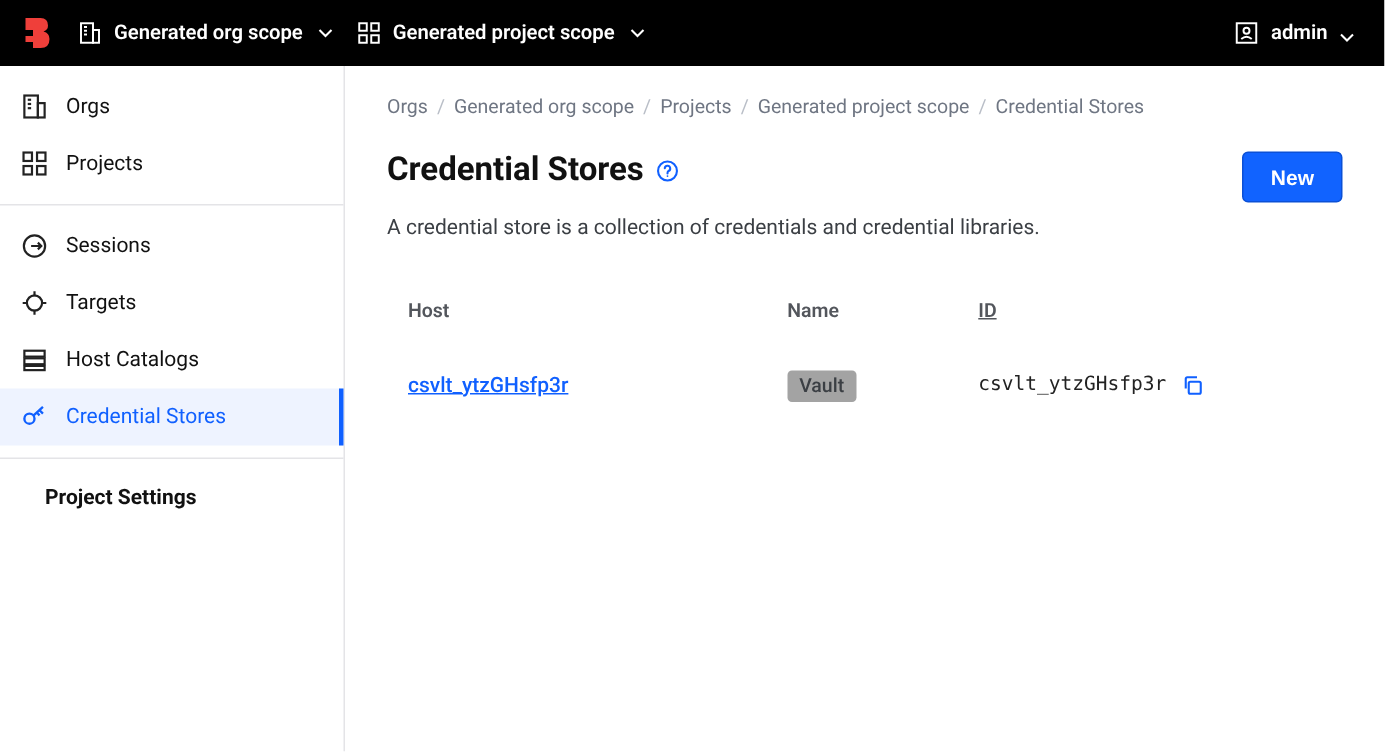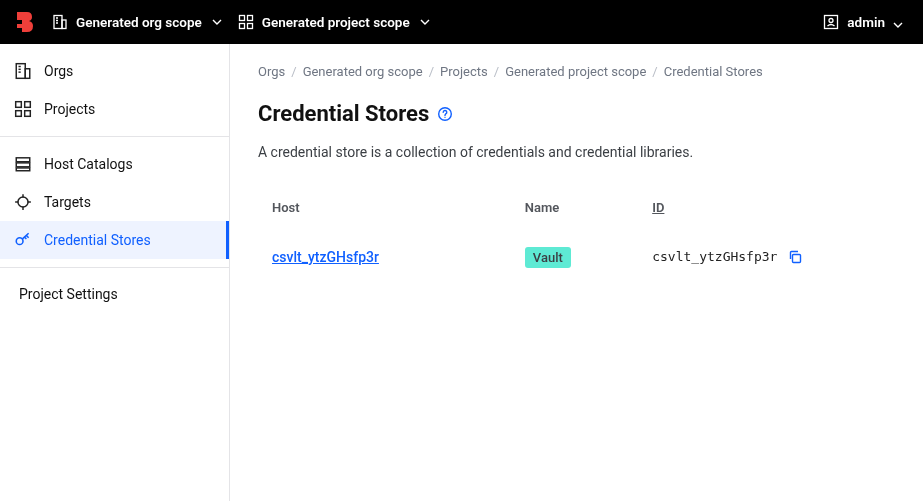--- a/index.html
+++ b/index.html
@@ -12,21 +12,21 @@
     .scope .chev { margin-left: 2px; }
     .spacer { flex: 1; }
     .user { display: inline-flex; align-items: flex-end; gap: 8px; font-weight: 600; font-size: 13.5px; cursor: pointer; }
     .icon-sq { width: 16px; height: 16px; display: inline-flex; align-items: center; justify-content: center; }
     .chev svg { display: block; }
 
     
     .layout { display: flex; height: calc(501px - 44px); justify-content: space-between; }
     .sidebar { width: 230px; border-right: 1px solid #e4e4e7; display: flex; flex-direction: column; }
     .sb-section { border-bottom: 1px solid #e4e4e7; padding: 8px 0; }
-    .sb-none { padding: 8px 5px; }
+    .sb-none { padding: 8px 16px; font-weight: bold; }
     .sb-item { display: flex; align-items: center; gap: 12px; padding: 10px 14px; font-size: 14px; cursor: pointer; position: relative; }
     .sb-item.active { background: #eef3ff; color: #1060ff; }
     .sb-item.active::after { content: ""; position: absolute; right: 0; top: 0; bottom: 0; width: 3px; background: #1060ff; }
     .sb-item .sb-icon { width: 18px; height: 18px; display: inline-flex; align-items: center; justify-content: center; color: #222; }
     .sb-item.active .sb-icon { color: #1060ff; }
     .sb-item .sb-label { flex: 1; color: inherit; }
 
     
     .main { flex: 1; padding: 20px 28px; overflow: auto; }
     .breadcrumbs { display: flex; flex-wrap: wrap; gap: 6px; color: #6f7683; font-size: 13px; margin-bottom: 22px; }
@@ -37,21 +37,21 @@
     .help-icon { color: #1060ff; display: inline-flex; }
     .subtitle { color: #3b3f44; font-size: 14px; max-width: 520px; line-height: 1.45; margin-bottom: 24px; margin-top: 16px; }
     .btn-primary { background: #1163ff; color: #fff; border: 1px solid #0b50d6; padding: 8px 18px; font-size: 14px; font-weight: 600; border-radius: 4px; cursor: pointer; }
 
     
     table { width: 100%; border-collapse: collapse; }
     thead th { text-align: left; font-weight: 600; color: #53565c; font-size: 13px; padding: 8px 12px 18px 12px; }
     tbody td { padding: 14px 12px; vertical-align: middle; font-size: 14px; }
     tbody tr { border-top: 1px solid transparent; }
     .cell-link a { color: #1060ff; text-decoration: underline; font-weight: 500; }
-    .badge { background: #5eead4; color: #3b3f44; padding: 3px 8px; border-radius: 3px; font-size: 13px; font-weight: 500; }
+    .badge { background: #a3a3a3; color: #3b3f44; padding: 3px 8px; border-radius: 3px; font-size: 13px; font-weight: 500; }
     .id-cell { display: inline-flex; align-items: center; gap: 10px; font-family: ui-monospace, Menlo, Consolas, monospace; font-size: 13px; color: #222;}
     .copy-btn { color: #1060ff; cursor: pointer; display: inline-flex; }
 
     th:nth-child(1), td:nth-child(1){ padding-left: 14px; width: 40%;}
     th:nth-child(2), td:nth-child(2){ width: 20%;}
     th:nth-child(3), td:nth-child(3){ width: 40%; text-decoration: underline;}
   </style>
 </head>
 <body>
 
@@ -140,38 +140,47 @@
               <rect x="9.5" y="9.5" width="5" height="5"></rect>
             </svg>
           </span>
         <span class="sb-label">Projects</span>
       </div>
     </div>
     <div class="sb-section">
       <div class="sb-item">
         <span class="sb-icon">
             <svg width="18" height="18" viewBox="0 0 16 16" stroke="currentColor" fill="none" stroke-width="1.3">
-              <rect x="2" y="2.5" width="12" height="3.5"></rect>
-              <rect x="2" y="7" width="12" height="3.5"></rect>
-              <rect x="2" y="11.5" width="12" height="2.5"></rect>
-            </svg>
-          </span>
-        <span class="sb-label">Host Catalogs</span>
+              <circle cx="8" cy="8" r="6.3"></circle>
+              <path d="M6 8 H12 M10 6 L12 8 L10 10"></path>
+            </svg>
+          </span>
+        <span class="sb-label">Sessions</span>
       </div>
       <div class="sb-item">
         <span class="sb-icon">
             <svg width="18" height="18" viewBox="0 0 16 16" stroke="currentColor" fill="none" stroke-width="1.3">
               <circle cx="8" cy="8" r="4.5"></circle>
               <line x1="8" y1="1" x2="8" y2="4"></line>
               <line x1="8" y1="12" x2="8" y2="15"></line>
               <line x1="1" y1="8" x2="4" y2="8"></line>
               <line x1="12" y1="8" x2="15" y2="8"></line>
             </svg>
           </span>
         <span class="sb-label">Targets</span>
+      </div>
+      <div class="sb-item">
+        <span class="sb-icon">
+            <svg width="18" height="18" viewBox="0 0 16 16" stroke="currentColor" fill="none" stroke-width="1.3">
+              <rect x="2" y="2.5" width="12" height="3.5"></rect>
+              <rect x="2" y="7" width="12" height="3.5"></rect>
+              <rect x="2" y="11.5" width="12" height="2.5"></rect>
+            </svg>
+          </span>
+        <span class="sb-label">Host Catalogs</span>
       </div>
       <div class="sb-item active">
         <span class="sb-icon">
             <svg width="18" height="18" viewBox="0 0 16 16" stroke="currentColor" fill="none" stroke-width="1.4">
               <circle cx="5" cy="9" r="3"></circle>
               <path d="M7.5 7 L13 2 M11 4 L13 6 M9.5 5.5 L11 7"></path>
             </svg>
           </span>
         <span class="sb-label">Credential Stores</span>
       </div>
@@ -203,20 +212,21 @@
           <span class="help-icon">
             <svg width="16" height="16" viewBox="0 0 16 16" fill="none" stroke="currentColor" stroke-width="1.4">
                 <circle cx="8" cy="8" r="6.3"></circle>
                 <path d="M6.2 6.2 A1.8 1.8 0 1 1 8.6 8 C8 8.5 8 8.8 8 9.6" stroke-linecap="round"></path>
                 <circle cx="8" cy="11.4" r="0.6" fill="currentColor" stroke="none"></circle>
               </svg>
           </span>
         </h1>
         <p class="subtitle">A credential store is a collection of credentials and credential libraries.</p>
       </div>
+      <button class="btn-primary">New</button>
     </div>
 
     <table>
       <thead>
         <tr>
           <th>Host</th>
           <th>Name</th>
           <th>ID</th>
         </tr>
       </thead>

